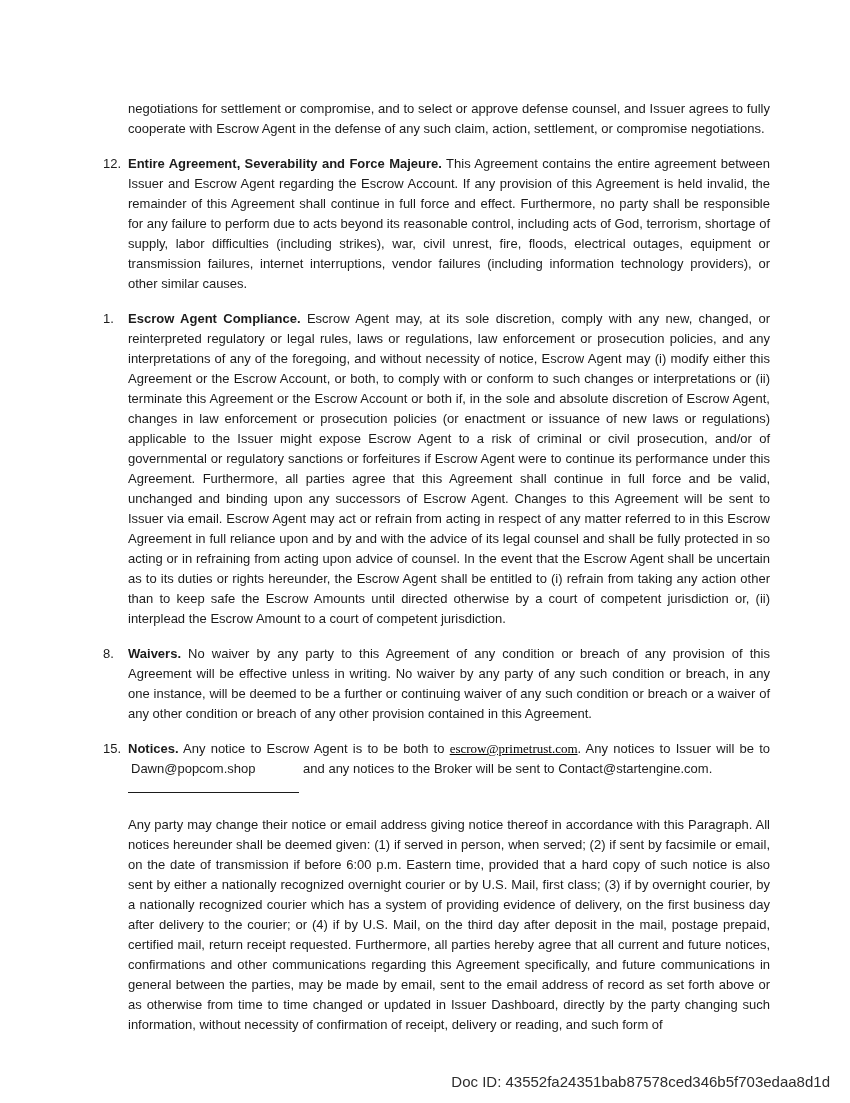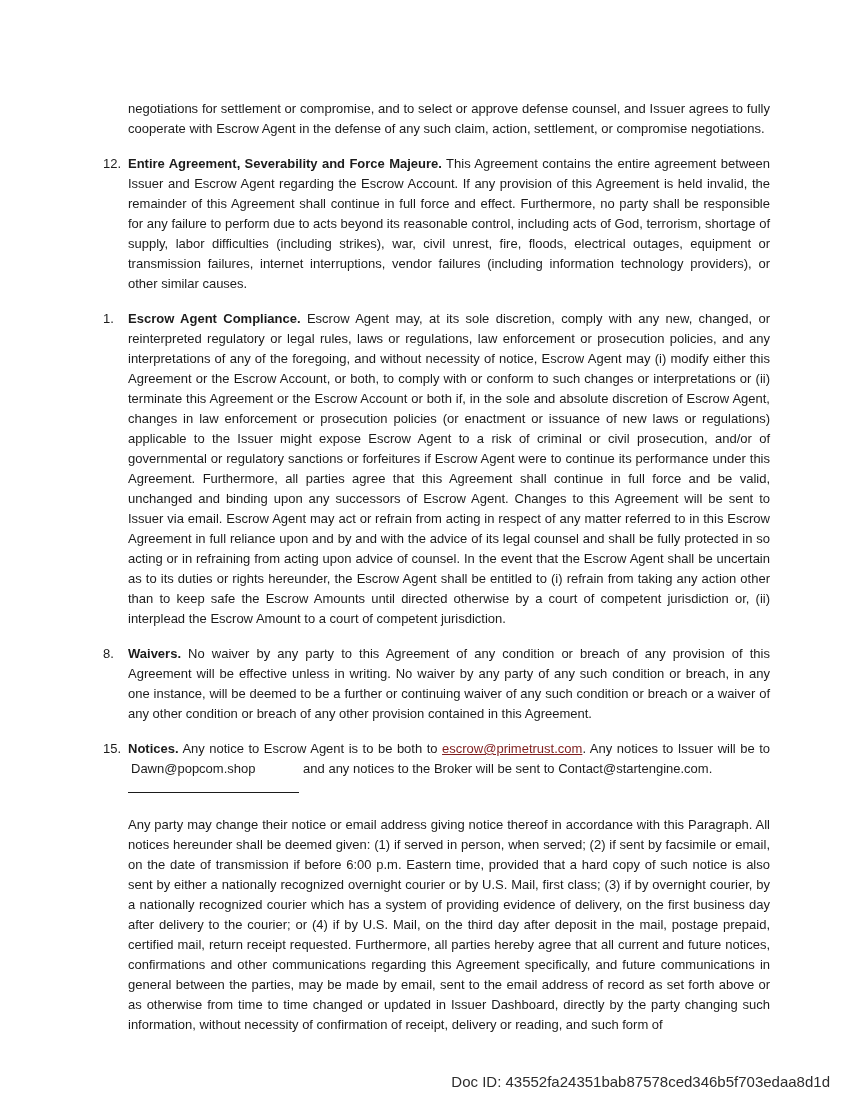--- a/index.html
+++ b/index.html
@@ -42,21 +42,21 @@
     font-size: 13px;
     line-height: 20px;
     color: #1b1b1b;
   }
   .para { margin-bottom: 15px; text-align: justify; }
   .para.indent { margin-left: 25px; }
   .para.numbered { display: flex; }
   .num { width: 25px; flex: 0 0 25px; }
   .ptext { flex: 1; text-align: justify; }
   .ptitle { font-weight: bold; }
-  a.email-link { color: #7f1d1d; text-decoration: underline; cursor: pointer; }
+  a.email-link { color: #000000; text-decoration: underline; cursor: pointer; font-family: Liberation Serif, serif; }
   .filled-field {
     border-bottom: 1px solid #1b1b1b;
     padding: 0 44px 16px 3px;
     white-space: nowrap;
   }
   .closing-gap { margin-top: 36px; }
   .docid {
     position: absolute;
     right: 20px;
     bottom: 13px;

